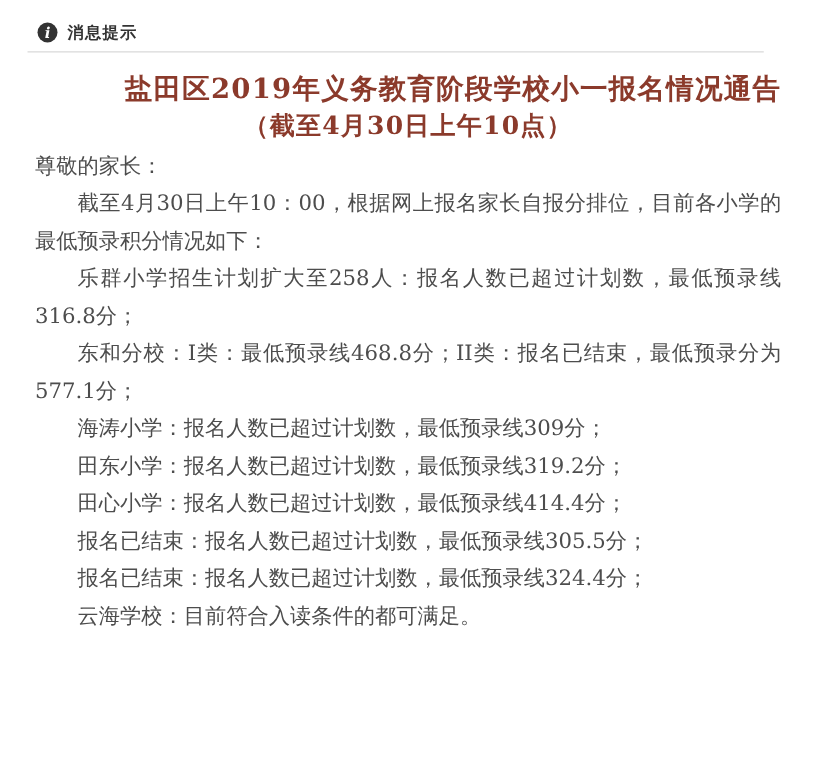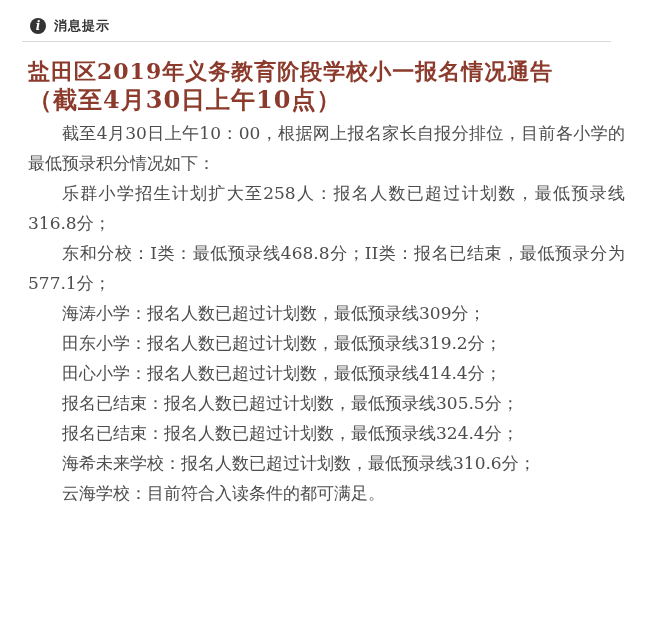--- a/index.html
+++ b/index.html
@@ -34,28 +34,29 @@
     letter-spacing:1px;
   }
   .divider{
     height:1px;background:var(--divider);
     margin:1px 40px 0 22px;
   }
   .content{
     padding:14px 26px 0 28px;
   }
   .title{
-    text-align:left;
+    text-align:right;
     color:var(--accent-red);
     font-size:22px;font-weight:bold;
     line-height:30px;letter-spacing:1px;
   }
   .subtitle{
+    text-align:center;
     color:var(--accent-red);
-    font-size:24px;font-weight:bold;
+    font-size:20px;font-weight:bold;
     line-height:28px;letter-spacing:1px;
   }
   .body-text{
     margin-top:4px;
     color:var(--body-text);
     font-size:17px;line-height:30px;
     text-align:justify;
   }
   .para{text-indent:2em;}
   .para.no-indent{text-indent:0;}
@@ -70,28 +71,28 @@
     <span class="header-title">消息提示</span>
   </div>
 
   <div class="divider"></div>
 
   <div class="content">
     <h1 class="title">盐田区2019年义务教育阶段学校小一报名情况通告</h1>
     <h2 class="subtitle">（截至4月30日上午10点）</h2>
 
     <div class="body-text">
+      <p class="para no-indent">尊敬的家长：</p>
       <div>
           <p class="para">截至4月30日上午10：00，根据网上报名家长自报分排位，目前各小学的最低预录积分情况如下：</p>
           <p class="para">乐群小学招生计划扩大至258人：报名人数已超过计划数，最低预录线316.8分；</p>
           <p class="para">东和分校：I类：最低预录线468.8分；II类：报名已结束，最低预录分为577.1分；</p>
           <p class="para">海涛小学：报名人数已超过计划数，最低预录线309分；</p>
           <p class="para">田东小学：报名人数已超过计划数，最低预录线319.2分；</p>
           <p class="para">田心小学：报名人数已超过计划数，最低预录线414.4分；</p>
           <p class="para">报名已结束：报名人数已超过计划数，最低预录线305.5分；</p>
           <p class="para">报名已结束：报名人数已超过计划数，最低预录线324.4分；</p>
-          <p class="para">海希未来学校：报名人数已超过计划数，最低预录线310.6分；</p>
           <p class="para">云海学校：目前符合入读条件的都可满足。</p>
         </div>
     </div>
   </div>
 
 </div>
 
 </body></html>

